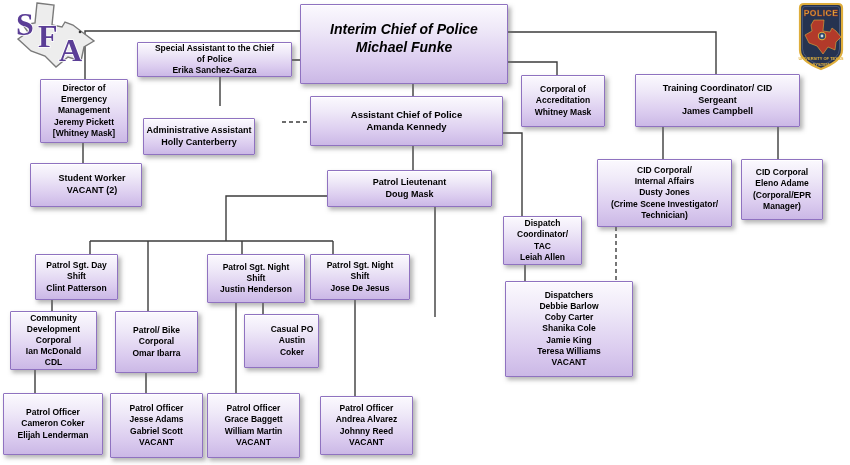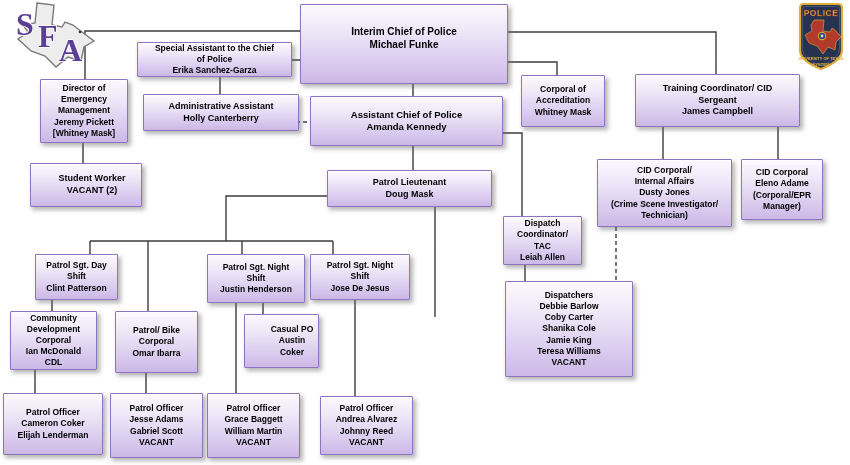--- a/index.html
+++ b/index.html
@@ -10,26 +10,26 @@
   .wires{position:absolute;left:0;top:0;width:850px;height:465px;}
   .node{
     position:absolute;box-sizing:border-box;
     display:flex;align-items:center;justify-content:center;text-align:center;
     background:linear-gradient(180deg,#fbf9fe 0%,#efe9f8 30%,#dbccef 72%,#cbb8e6 100%);
     border:1px solid #8f72c0;border-radius:1px;
     box-shadow:2.5px 3px 4px rgba(110,110,110,.5), inset 0 1px 0 rgba(255,255,255,.9);
     color:#000;font-weight:bold;font-size:8.5px;line-height:1.3;
   }
   .node .lbl{white-space:pre-line;width:100%;}
-  .sz-lg{font-size:10px;}
+  .sz-lg{font-size:14px;font-style:italic;}
   .sz-md{font-size:9px;}
   .n-interim_chief{left:300px;top:4px;width:208px;height:80px;padding-bottom:12px;}
   .n-special_assistant{left:137px;top:42px;width:155px;height:35px;}
   .n-director_emergency{left:40px;top:79px;width:88px;height:64px;}
-  .n-admin_assistant{left:143px;top:94px;width:156px;height:37px;}
+  .n-admin_assistant{left:143px;top:118px;width:112px;height:37px;}
   .n-assistant_chief{left:310px;top:96px;width:193px;height:50px;font-size:9.5px;}
   .n-corporal_accreditation{left:521px;top:75px;width:84px;height:52px;align-items:center;}
   .n-training_coordinator{left:635px;top:74px;width:165px;height:53px;}
   .n-student_worker{left:30px;top:163px;width:112px;height:44px;padding-left:12px;}
   .n-cid_dusty{left:597px;top:159px;width:135px;height:68px;}
   .n-cid_eleno{left:741px;top:159px;width:82px;height:61px;}
   .n-patrol_lieutenant{left:327px;top:170px;width:165px;height:37px;}
   .n-dispatch_coordinator{left:503px;top:216px;width:79px;height:49px;}
   .n-sgt_day{left:35px;top:254px;width:83px;height:46px;}
   .n-sgt_night_justin{left:207px;top:254px;width:98px;height:49px;}

